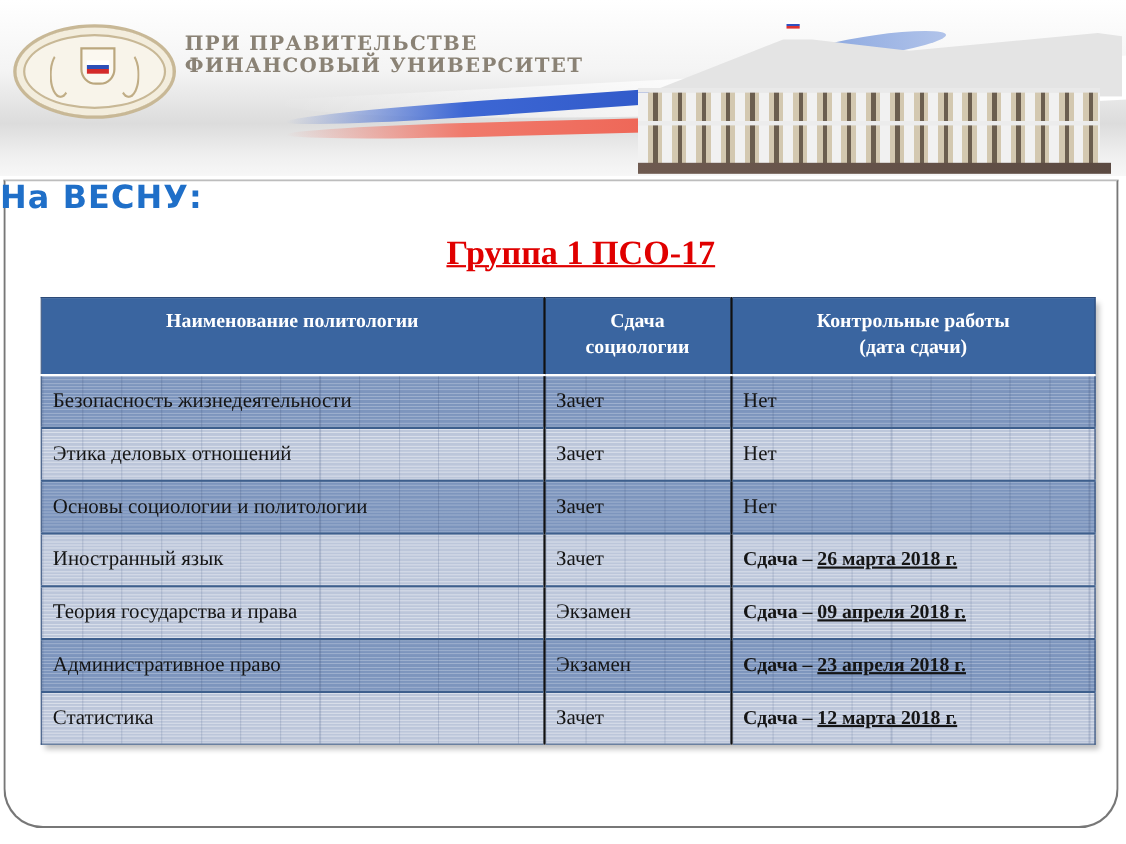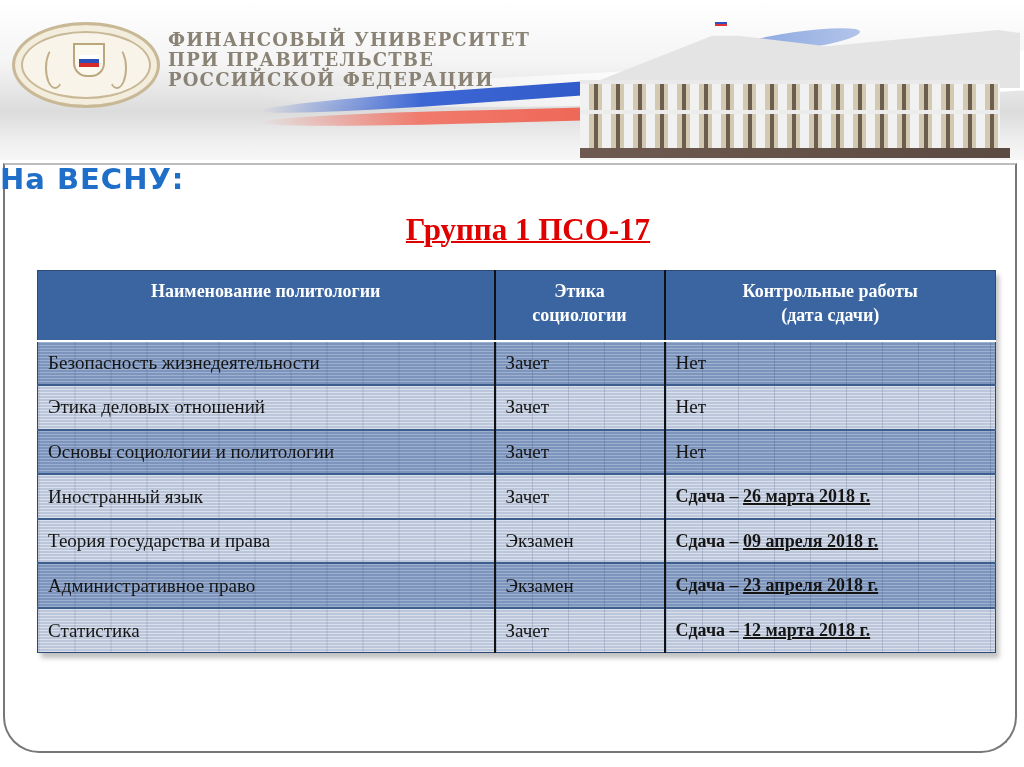--- a/index.html
+++ b/index.html
@@ -38,21 +38,21 @@
   
   .frame { position:absolute; left:3px; top:163px; width:1014px; height:590px; border:2px solid #777; border-top:2px solid #bdbdbd; border-radius:0 0 36px 36px; box-sizing:border-box; }
 
   .title { position:absolute; left:0; width:1024px; top:162px; color:#1f6fc8; font-family:"DejaVu Sans", sans-serif; font-weight:bold; font-size:29px; letter-spacing:1px; }
   .subtitle { position:absolute; left:0; width:1056px; top:212px; text-align:center; color:#e00000; font-family:"Liberation Serif", serif; font-weight:bold; font-size:31px; text-decoration:underline; text-decoration-thickness:2px; }
 
   
   .table-wrap { position:absolute; left:37px; top:270px; width:958px; box-shadow:4px 5px 5px rgba(0,0,0,0.25); }
   table { border-collapse:collapse; width:958px; table-layout:fixed; }
   th { background:#3a65a0; color:#ffffff; font-weight:bold; font-size:18px; line-height:24px; height:70px; box-sizing:border-box; padding:8px 6px 10px; vertical-align:top; border-bottom:2px solid #ffffff; }
-  td { height:44.6px; box-sizing:border-box; font-size:19px; color:#151515; border-top:2px solid #3e5f8d; padding:0 10px; vertical-align:middle; }
+  td { height:44.6px; box-sizing:border-box; font-size:19px; color:#151515; border-top:2px solid #3e5f8d; padding:12px 10px; vertical-align:middle; }
   col.c1 { width:457px; } col.c2 { width:170px; } col.c3 { width:331px; }
   th + th, td + td { border-left:2px solid #111; }
   tr.dark td {
     background-color:#7d95bd;
     background-image:
       repeating-linear-gradient(90deg, rgba(60,80,120,0.25) 0 1px, transparent 1px 36px),
       repeating-linear-gradient(180deg, rgba(220,228,240,0.35) 0 1px, transparent 1px 3px);
   }
   tr.light td {
     background-color:#bcc6da;
@@ -74,23 +74,22 @@
   <div class="flag-stripe flag-red"></div>
 
   <div class="emblem">
     <div class="laurel-l"></div>
     <div class="laurel-r"></div>
     <div class="shield"></div>
     <div class="ru-flag"></div>
   </div>
 
   <div class="uni-name">
+    <div>ПРИ ПРАВИТЕЛЬСТВЕ</div>
     <div>ФИНАНСОВЫЙ УНИВЕРСИТЕТ</div>
-    <div>ПРИ ПРАВИТЕЛЬСТВЕ</div>
-    <div>РОССИЙСКОЙ ФЕДЕРАЦИИ</div>
   </div>
 
   <div class="building">
     <div class="b-sky"></div>
     <div class="b-roof"></div>
     <div class="b-flag"></div>
     <div class="b-body"></div>
     <div class="b-mid"></div>
     <div class="b-base"></div>
   </div>
@@ -105,21 +104,21 @@
   <table>
     <colgroup>
         <col class="c1">
         <col class="c2">
         <col class="c3">
       </colgroup>
     <thead>
       <tr>
         <th>Наименование политологии</th>
         <th>
-          <div>Этика</div>
+          <div>Сдача</div>
           <div>социологии</div>
         </th>
         <th>
           <div>Контрольные работы</div>
           <div>(дата сдачи)</div>
         </th>
       </tr>
     </thead>
     <tbody>
       <tr class="dark">

